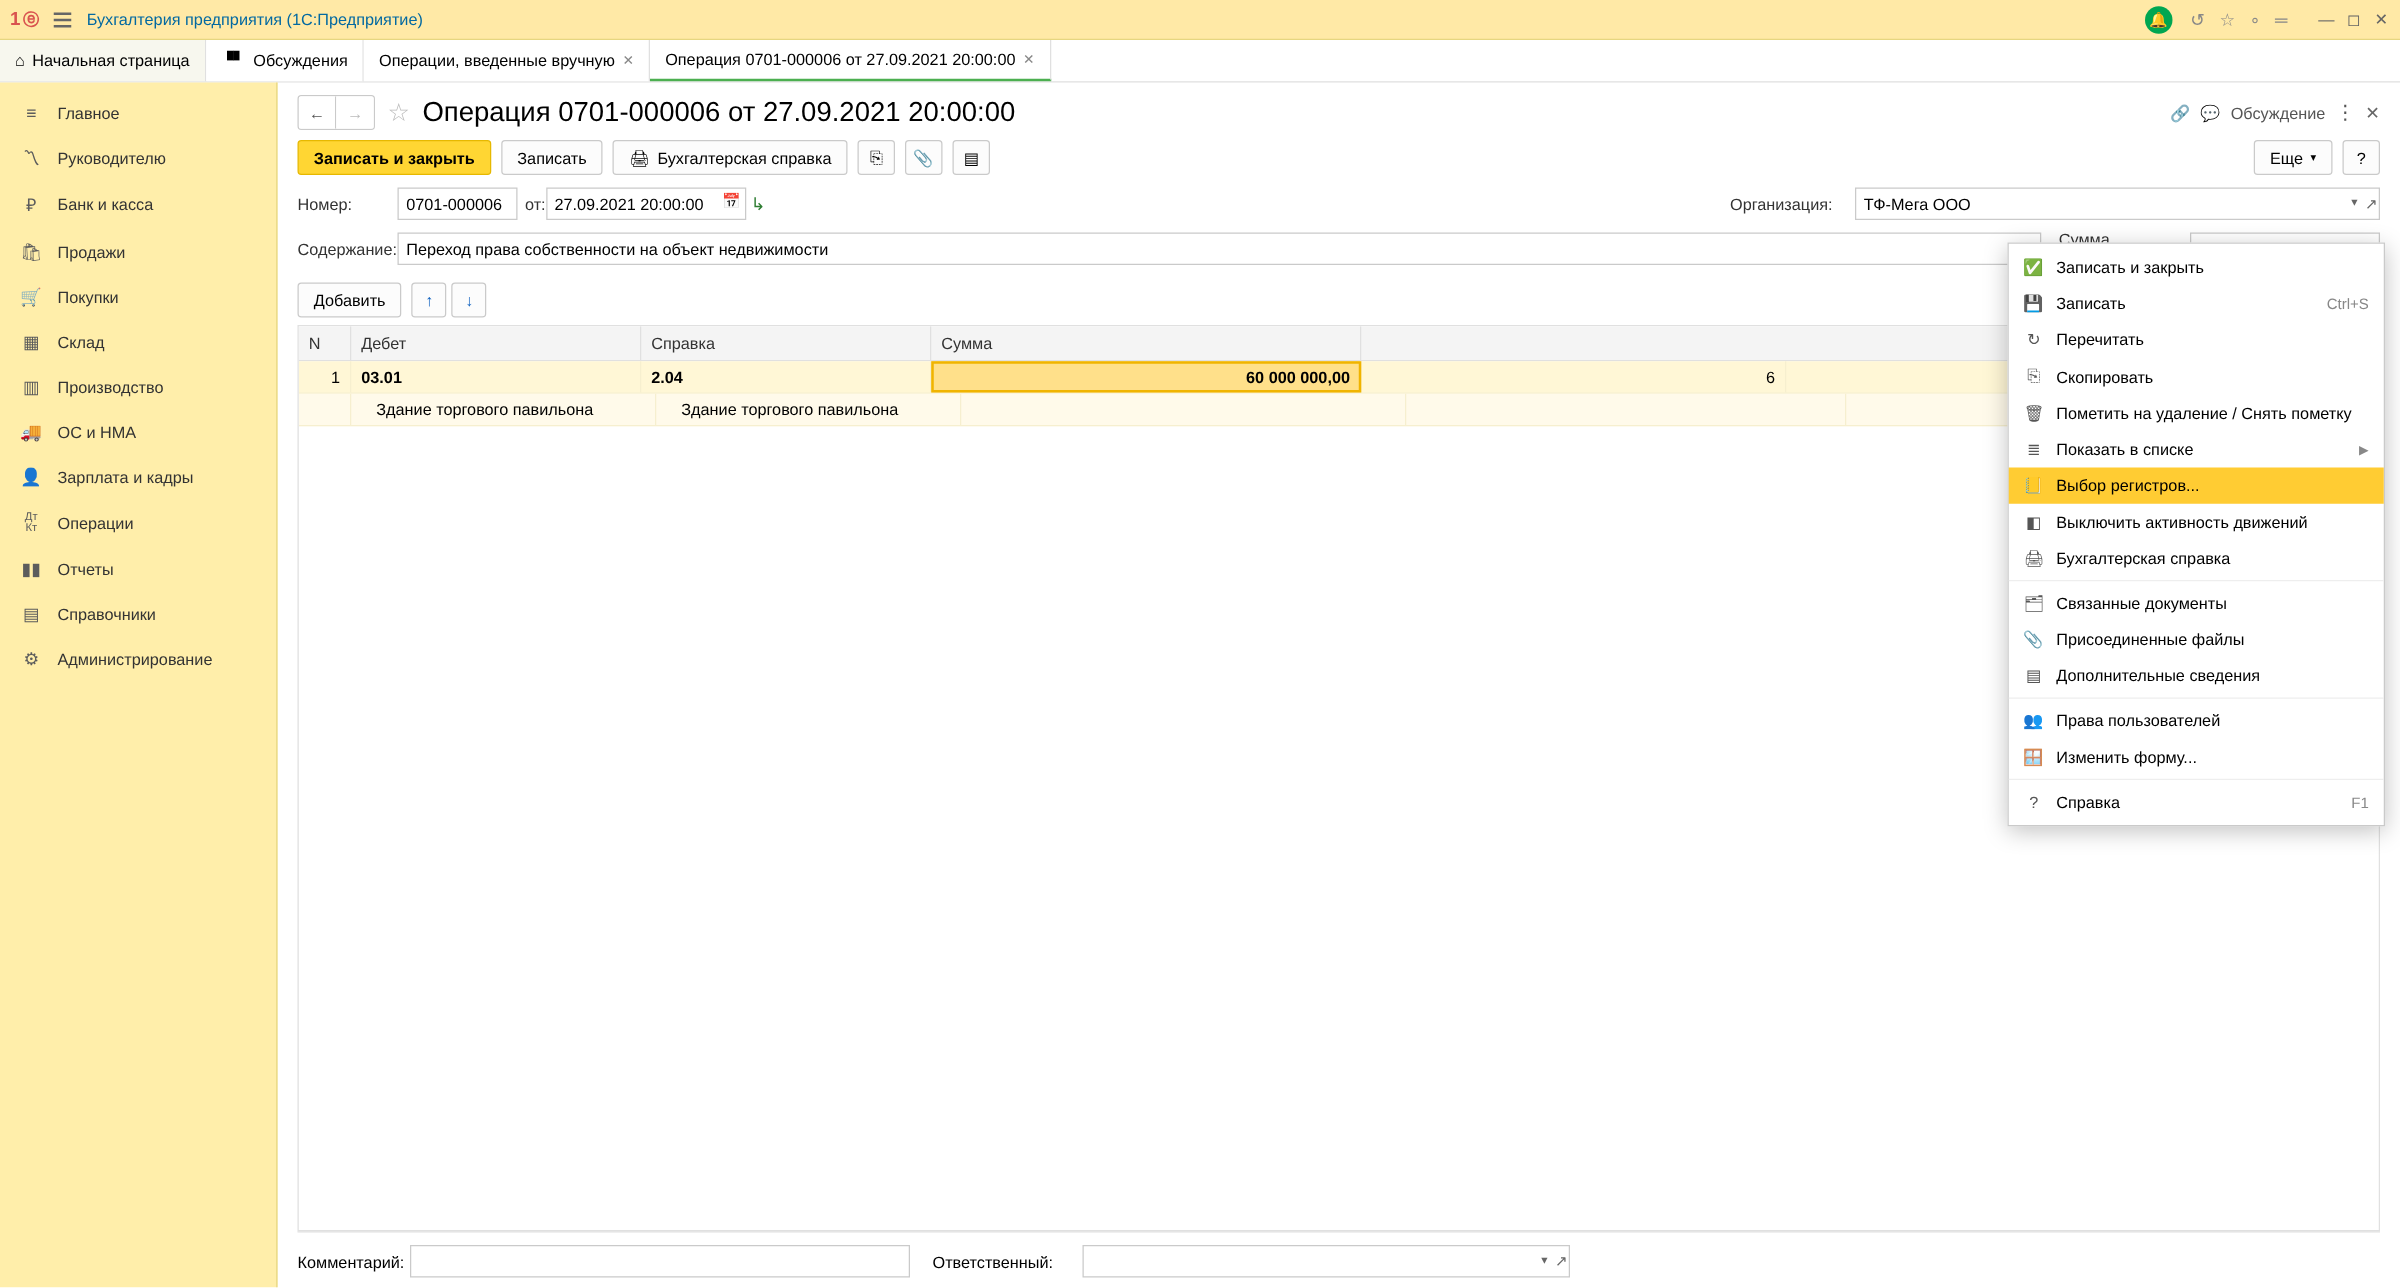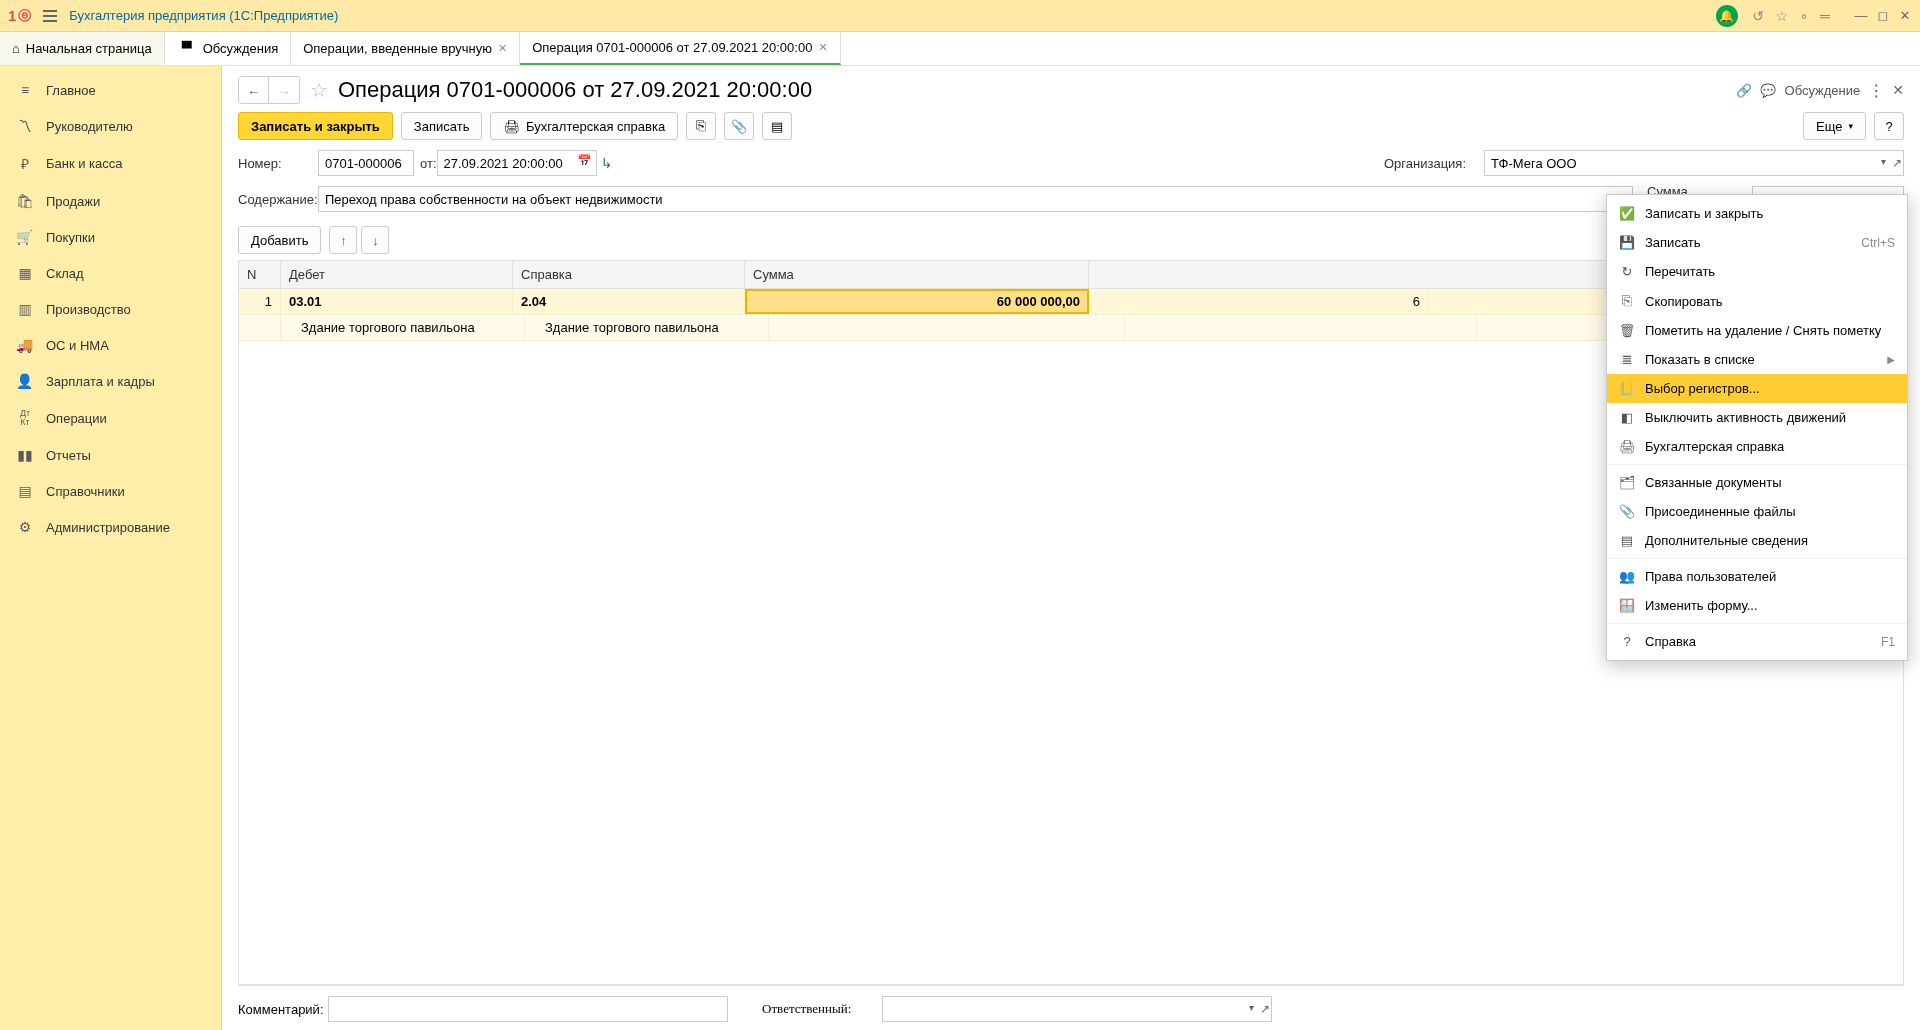--- a/index.html
+++ b/index.html
@@ -106,21 +106,21 @@
 .gc.n { text-align: right; }
 .gc.bold { font-weight: bold; }
 .gc.sum-cell { text-align: right; font-weight: bold; background: #ffe08a; outline: 2px solid #f0b400; outline-offset: -2px; }
 .gc.rsum { text-align: right; }
 .grid-row.two { background: #fffaea; gap: 12px; }
 
 
 .footer { border-top: 1px solid var(--light-border); padding: 10px 0 0; display: flex; align-items: center; gap: 10px; }
 .footer .lbl-com { width: 80px; }
 .footer .input.comment { flex: 1; max-width: 400px; }
-.footer .lbl-resp { margin-left: 24px; width: 110px; font-family: Liberation Serif, serif; }
+.footer .lbl-resp { margin-left: 8px; width: 110px; }
 .footer .resp-wrap { position: relative; flex: 0 0 390px; }
 .footer .input.resp { width: 100%; }
 .footer .resp-wrap .dd { position: absolute; right: 18px; top: 6px; font-size: 10px; color: #666; cursor: pointer; }
 .footer .resp-wrap .open { position: absolute; right: 2px; top: 6px; font-size: 12px; color: #666; cursor: pointer; }
 
 
 .more-menu { position: absolute; top: 128px; right: 12px; width: 302px; background: #fff; border: 1px solid var(--border); box-shadow: 0 4px 18px rgba(0,0,0,.25); z-index: 50; padding: 4px 0; }
 .mm-item { display: flex; align-items: center; gap: 10px; padding: 7px 12px; cursor: pointer; }
 .mm-item.hl { background: #ffcc33; }
 .mm-ic { width: 16px; text-align: center; font-size: 13px; color: #555; }

